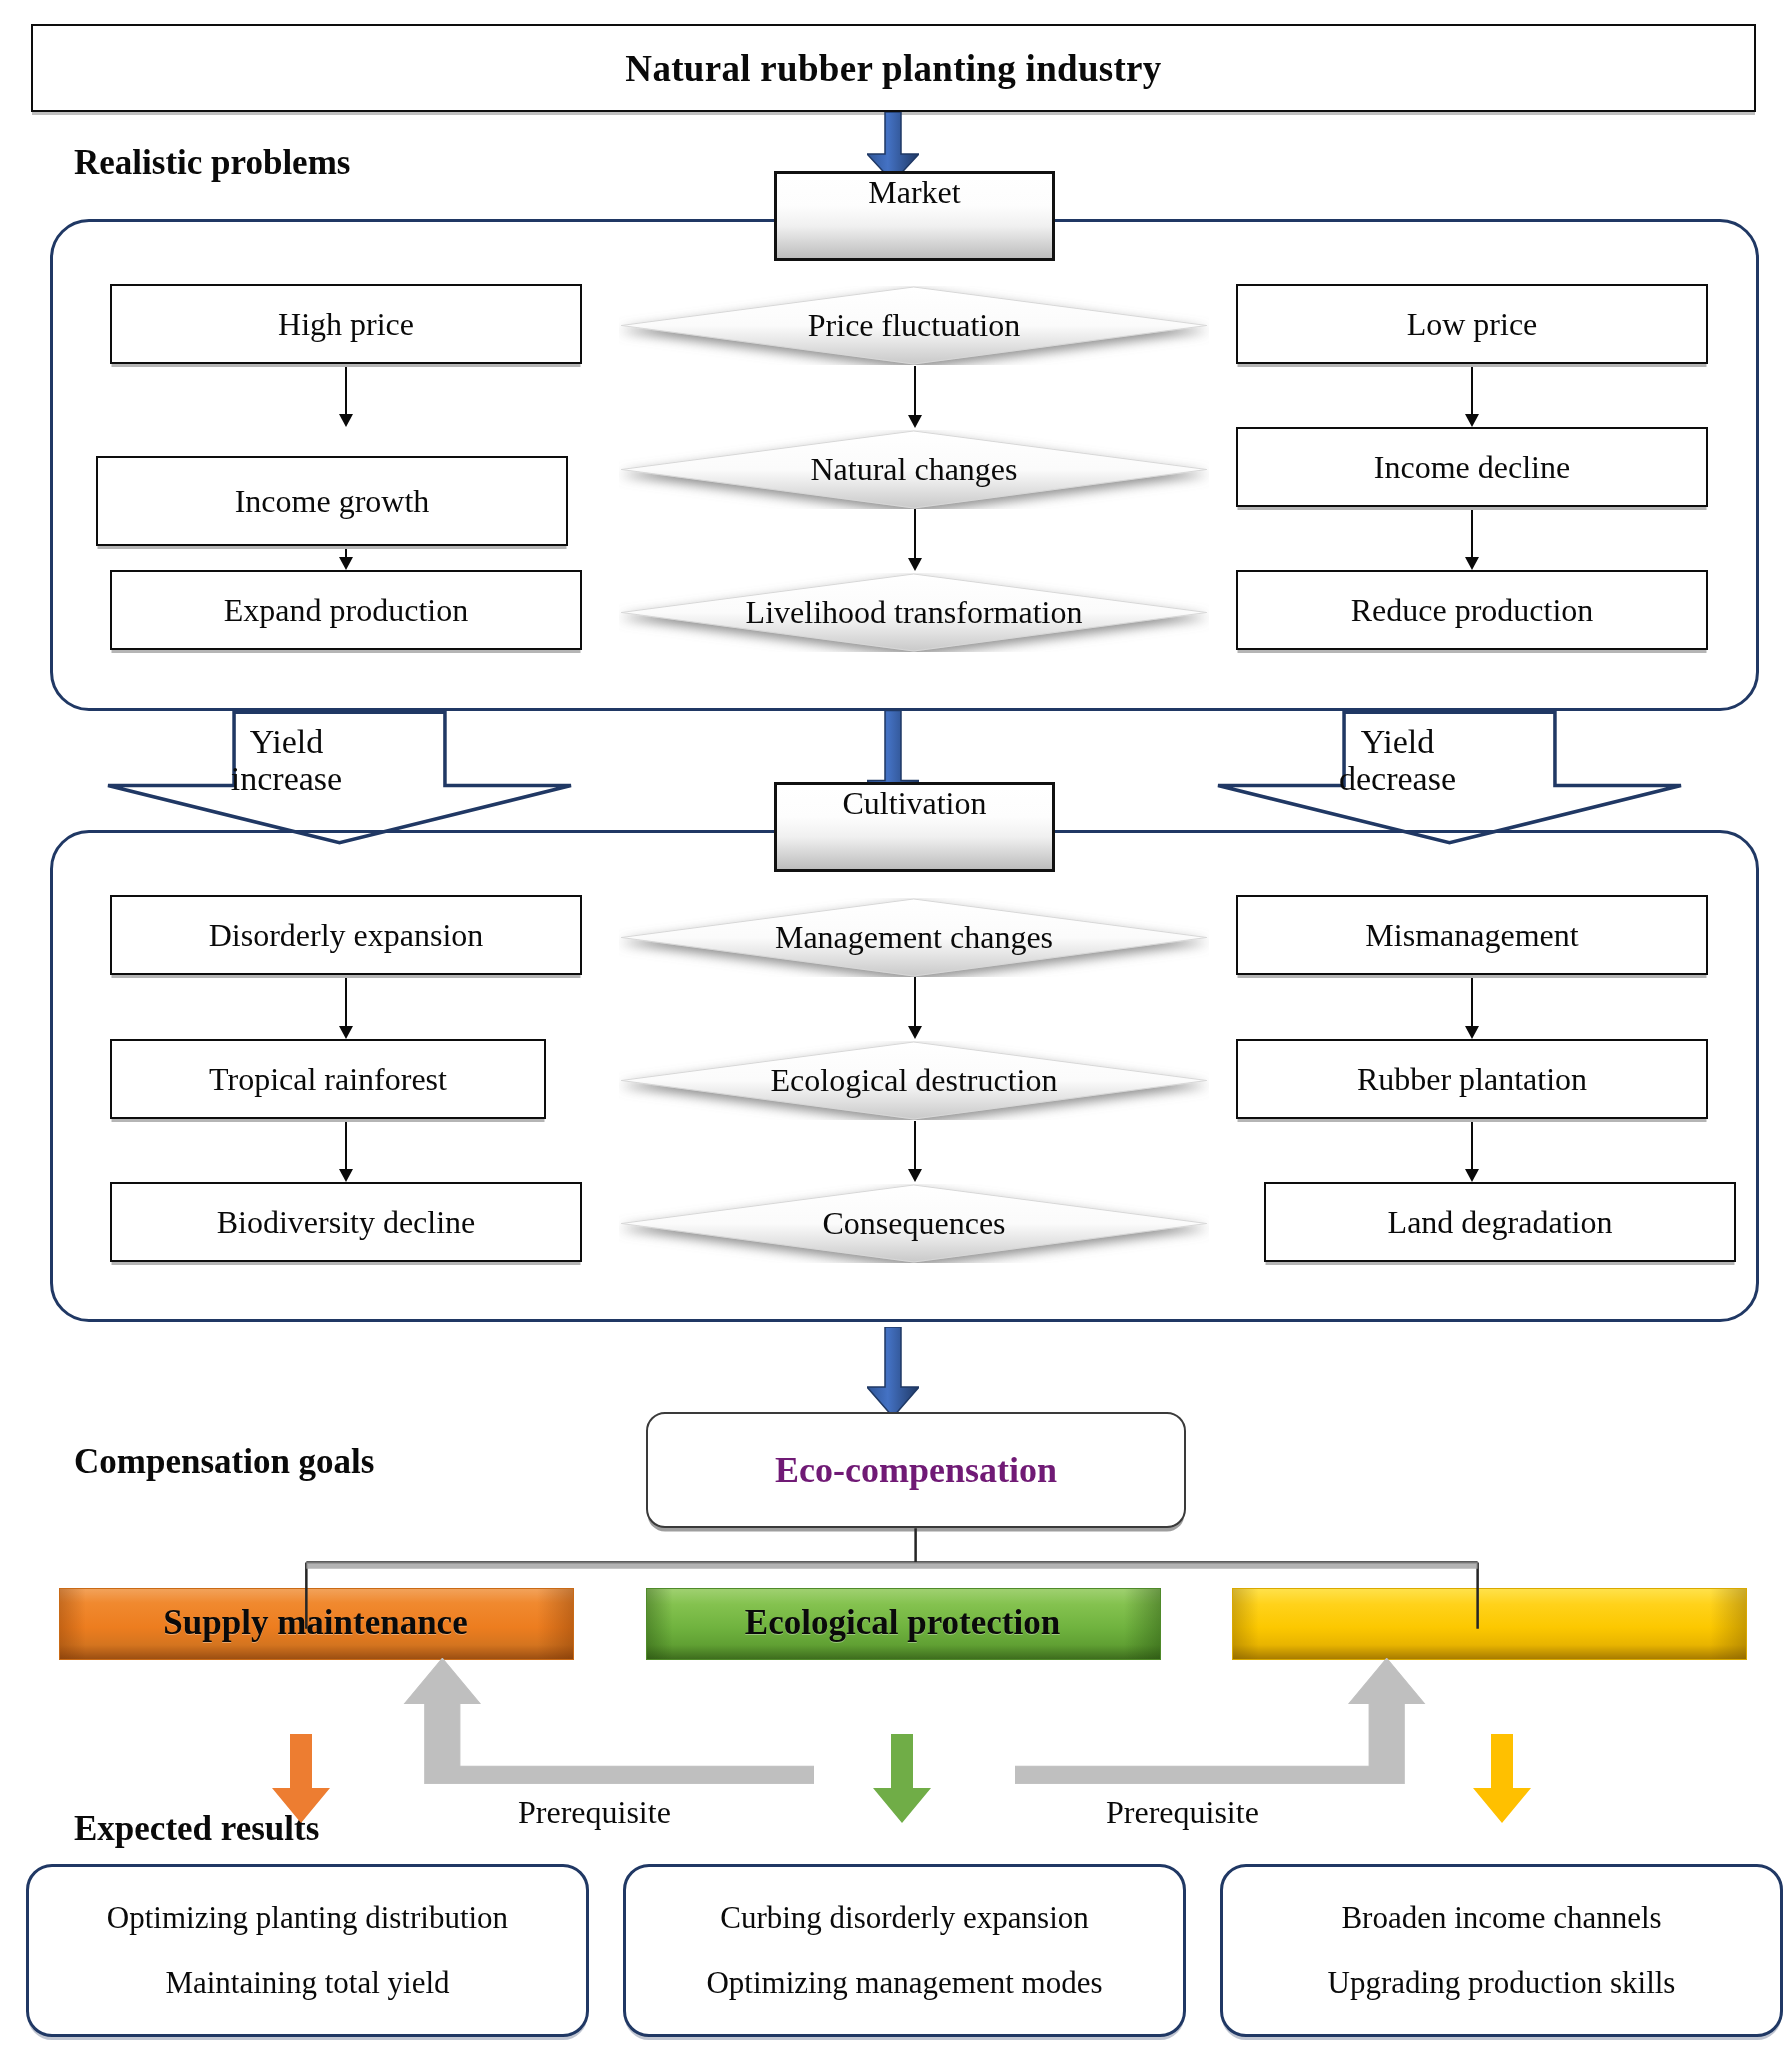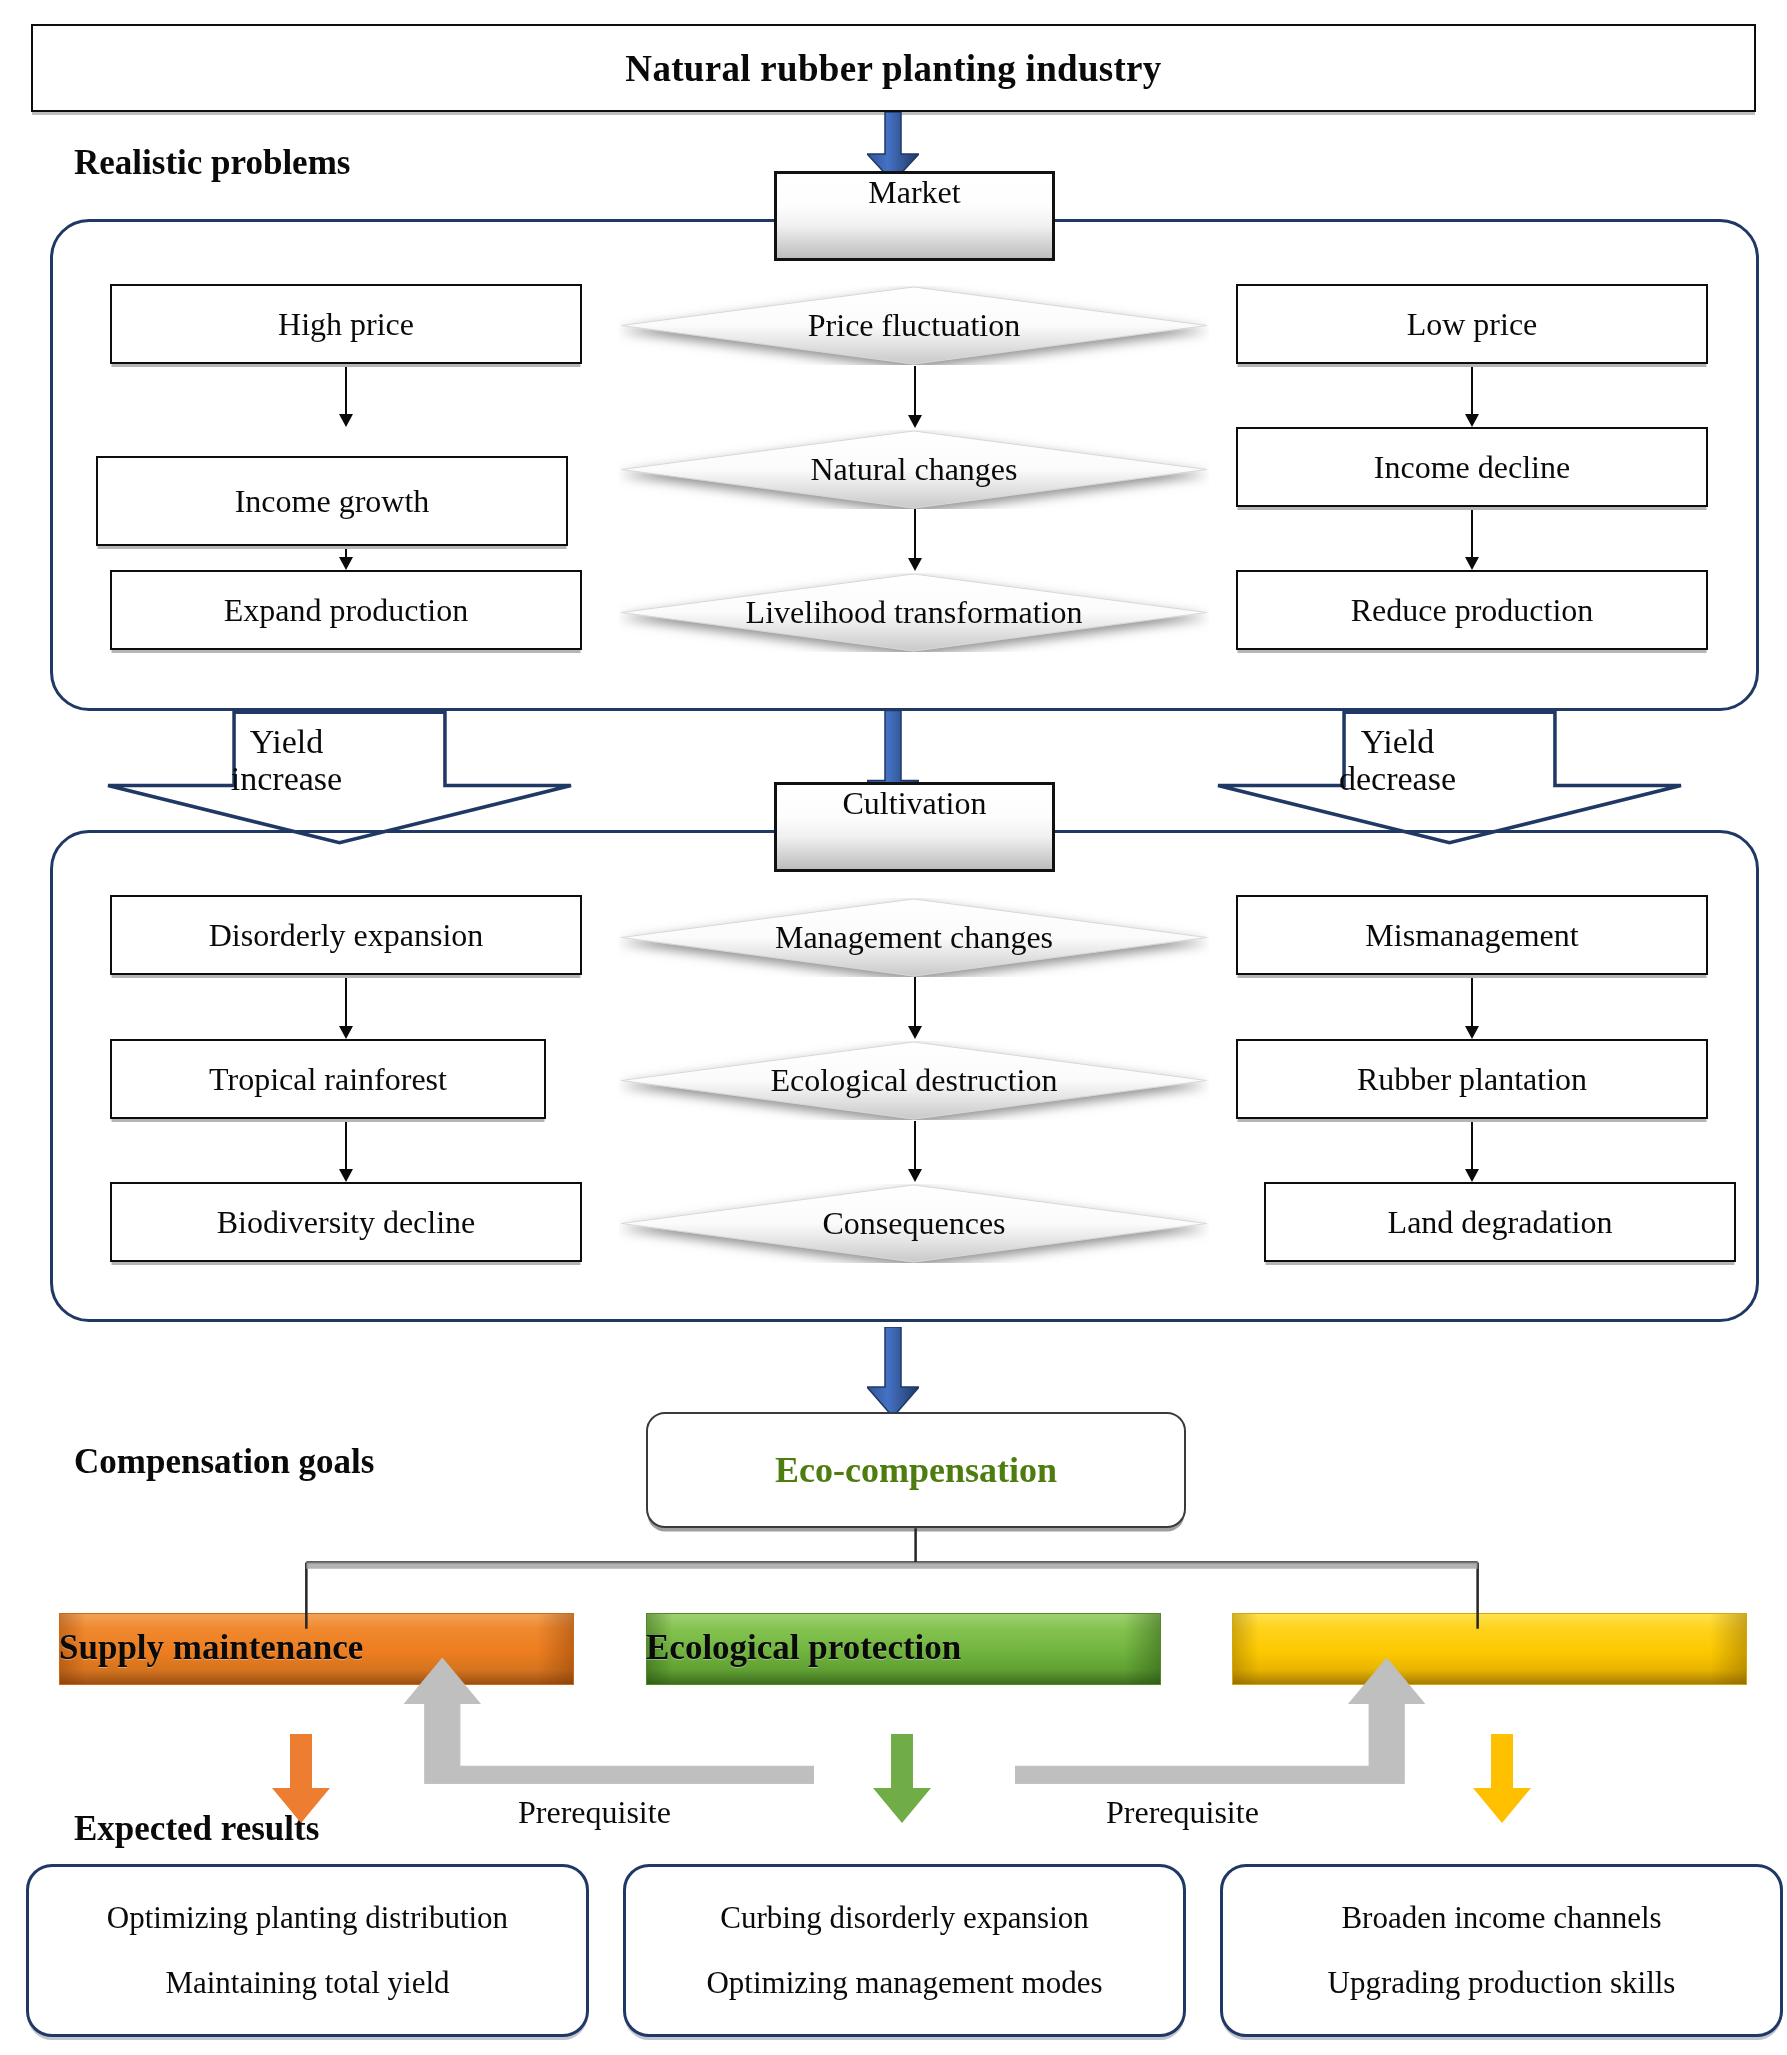--- a/index.html
+++ b/index.html
@@ -77,26 +77,26 @@
     position:absolute;text-align:center;font-size:34px;color:#0a0a0a;
     line-height:1.08;z-index:9;
   }
 
   
   .eco-box{
     border:2.5px solid #3a3a3a;border-radius:19px;background:#ffffff;
     display:flex;align-items:center;justify-content:center;
     box-shadow:0 5px 0 -1.5px #9e9e9e;
   }
-  .eco-box span{font-size:36px;font-weight:bold;color:#4d7c0f;white-space:nowrap;}
+  .eco-box span{font-size:36px;font-weight:bold;color:#701a75;white-space:nowrap;}
 
   
   .goal{
-    display:flex;align-items:center;
-    position:absolute;box-sizing:border-box;margin-top:25px;
+    display:flex;align-items:center;justify-content:center;
+    position:absolute;box-sizing:border-box;
   }
   .goal .face{
     position:absolute;left:0;top:0;width:100%;height:100%;
   }
   .goal span{
     position:relative;z-index:3;font-size:35px;font-weight:bold;color:#0a0a0a;
     white-space:nowrap;text-shadow:0 1px 0.5px rgba(255,255,255,.35);
   }
   .goal-orange .face{
     background:

